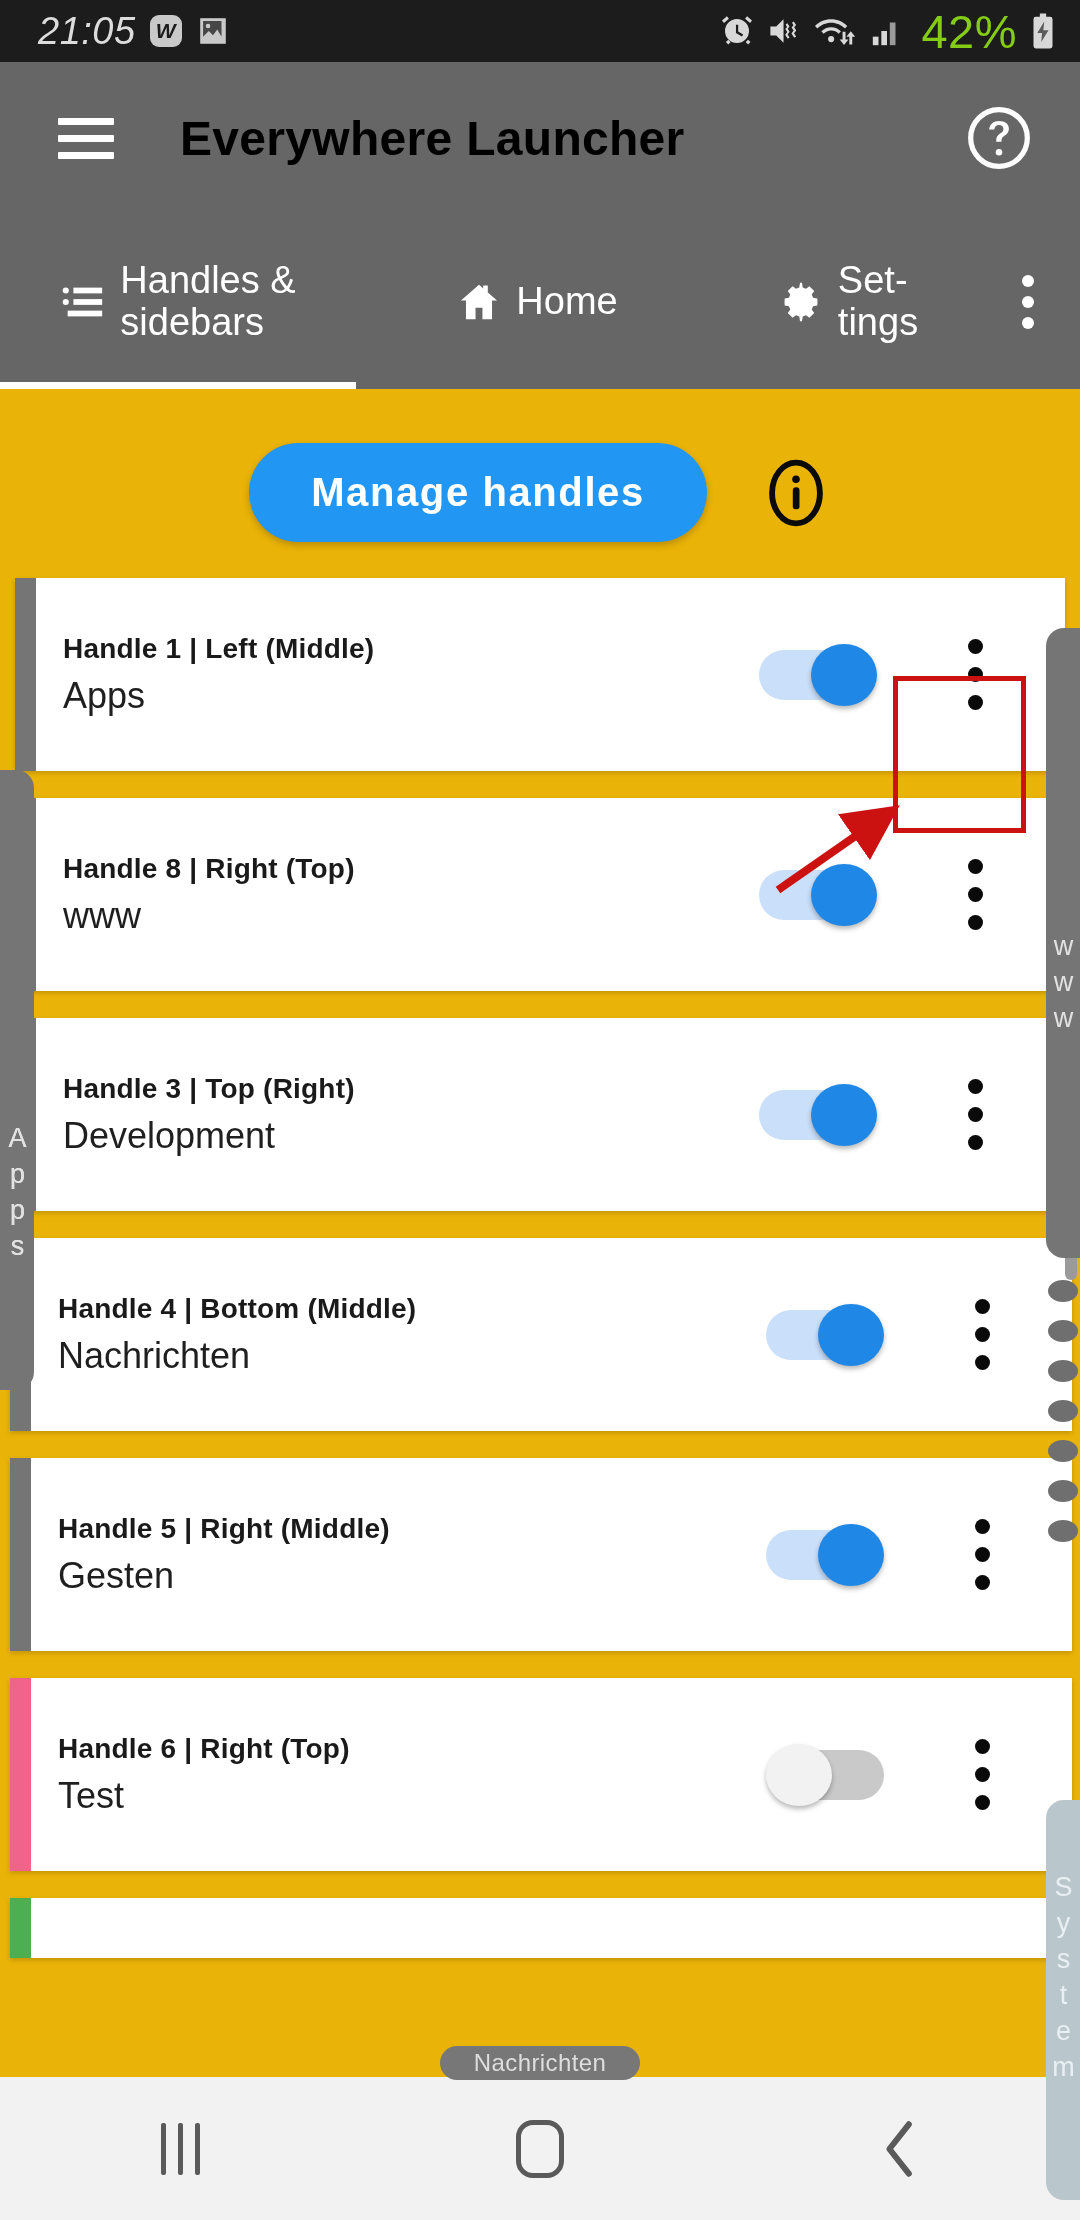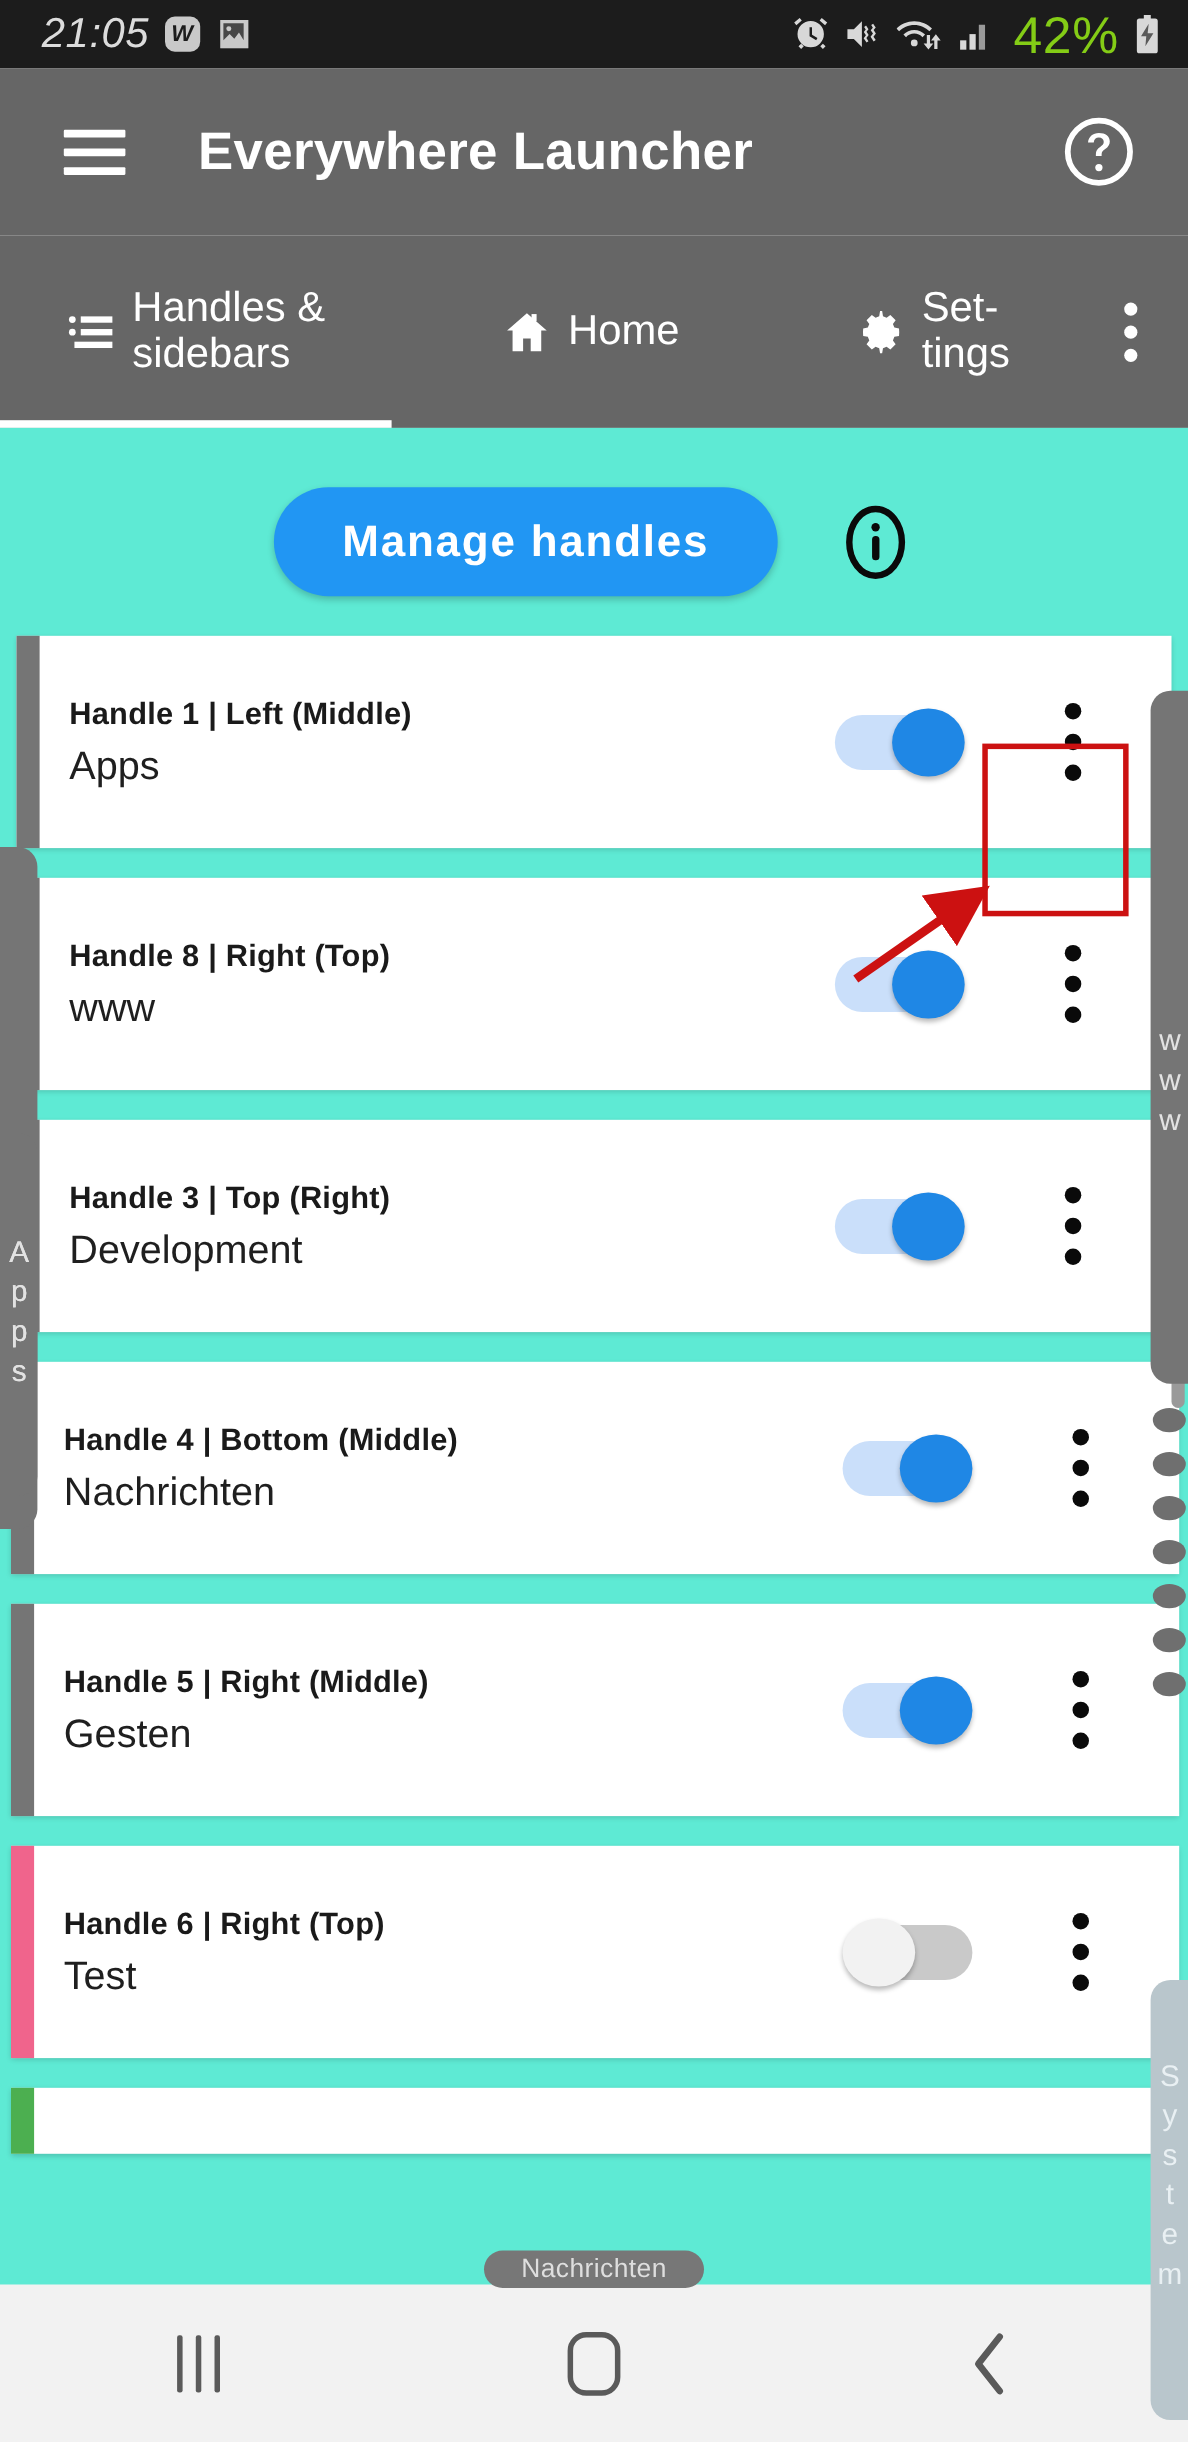--- a/index.html
+++ b/index.html
@@ -31,21 +31,21 @@
 
   
   .appbar {
     position: absolute; top: 62px; left: 0; width: 1080px; height: 152px;
     background: #666666;
     display: flex; align-items: center;
   }
   .hamburger { width: 56px; margin-left: 58px; cursor: pointer; }
   .hamburger span { display: block; height: 7px; background: #fff; border-radius: 1px; margin: 10px 0; }
   .apptitle {
-    color: #ffffff; font-size: 48px; font-weight: bold;
+    color: #000000; font-size: 48px; font-weight: bold;
     margin-left: 66px; letter-spacing: .3px; white-space: nowrap;
   }
   .helpbtn {
     position: absolute; right: 48px; top: 50%; transform: translateY(-50%);
     width: 66px; height: 66px; cursor: pointer;
   }
 
   
   .tabbar {
     position: absolute; top: 214px; left: 0; width: 1080px; height: 175px;
@@ -66,21 +66,21 @@
   .overflow-tab {
     width: 100px; display: flex; align-items: center; justify-content: center;
     cursor: pointer;
   }
   .dots-v { display: flex; flex-direction: column; gap: 9px; align-items: center; }
   .dots-v i { width: 12px; height: 12px; border-radius: 50%; background: #fff; display: block; }
 
   
   .content {
     position: absolute; top: 389px; left: 0; width: 1080px; height: 1688px;
-    background: #5eead4; overflow: hidden;
+    background: #eab308; overflow: hidden;
   }
   .manage-row {
     display: flex; align-items: center; justify-content: center;
     gap: 54px; padding-top: 54px;
   }
   .manage-btn {
     background: #2196f3; color: #ffffff;
     font-size: 40px; font-weight: bold; letter-spacing: 1.6px;
     border: none; border-radius: 54px;
     padding: 27px 62px; cursor: pointer;

